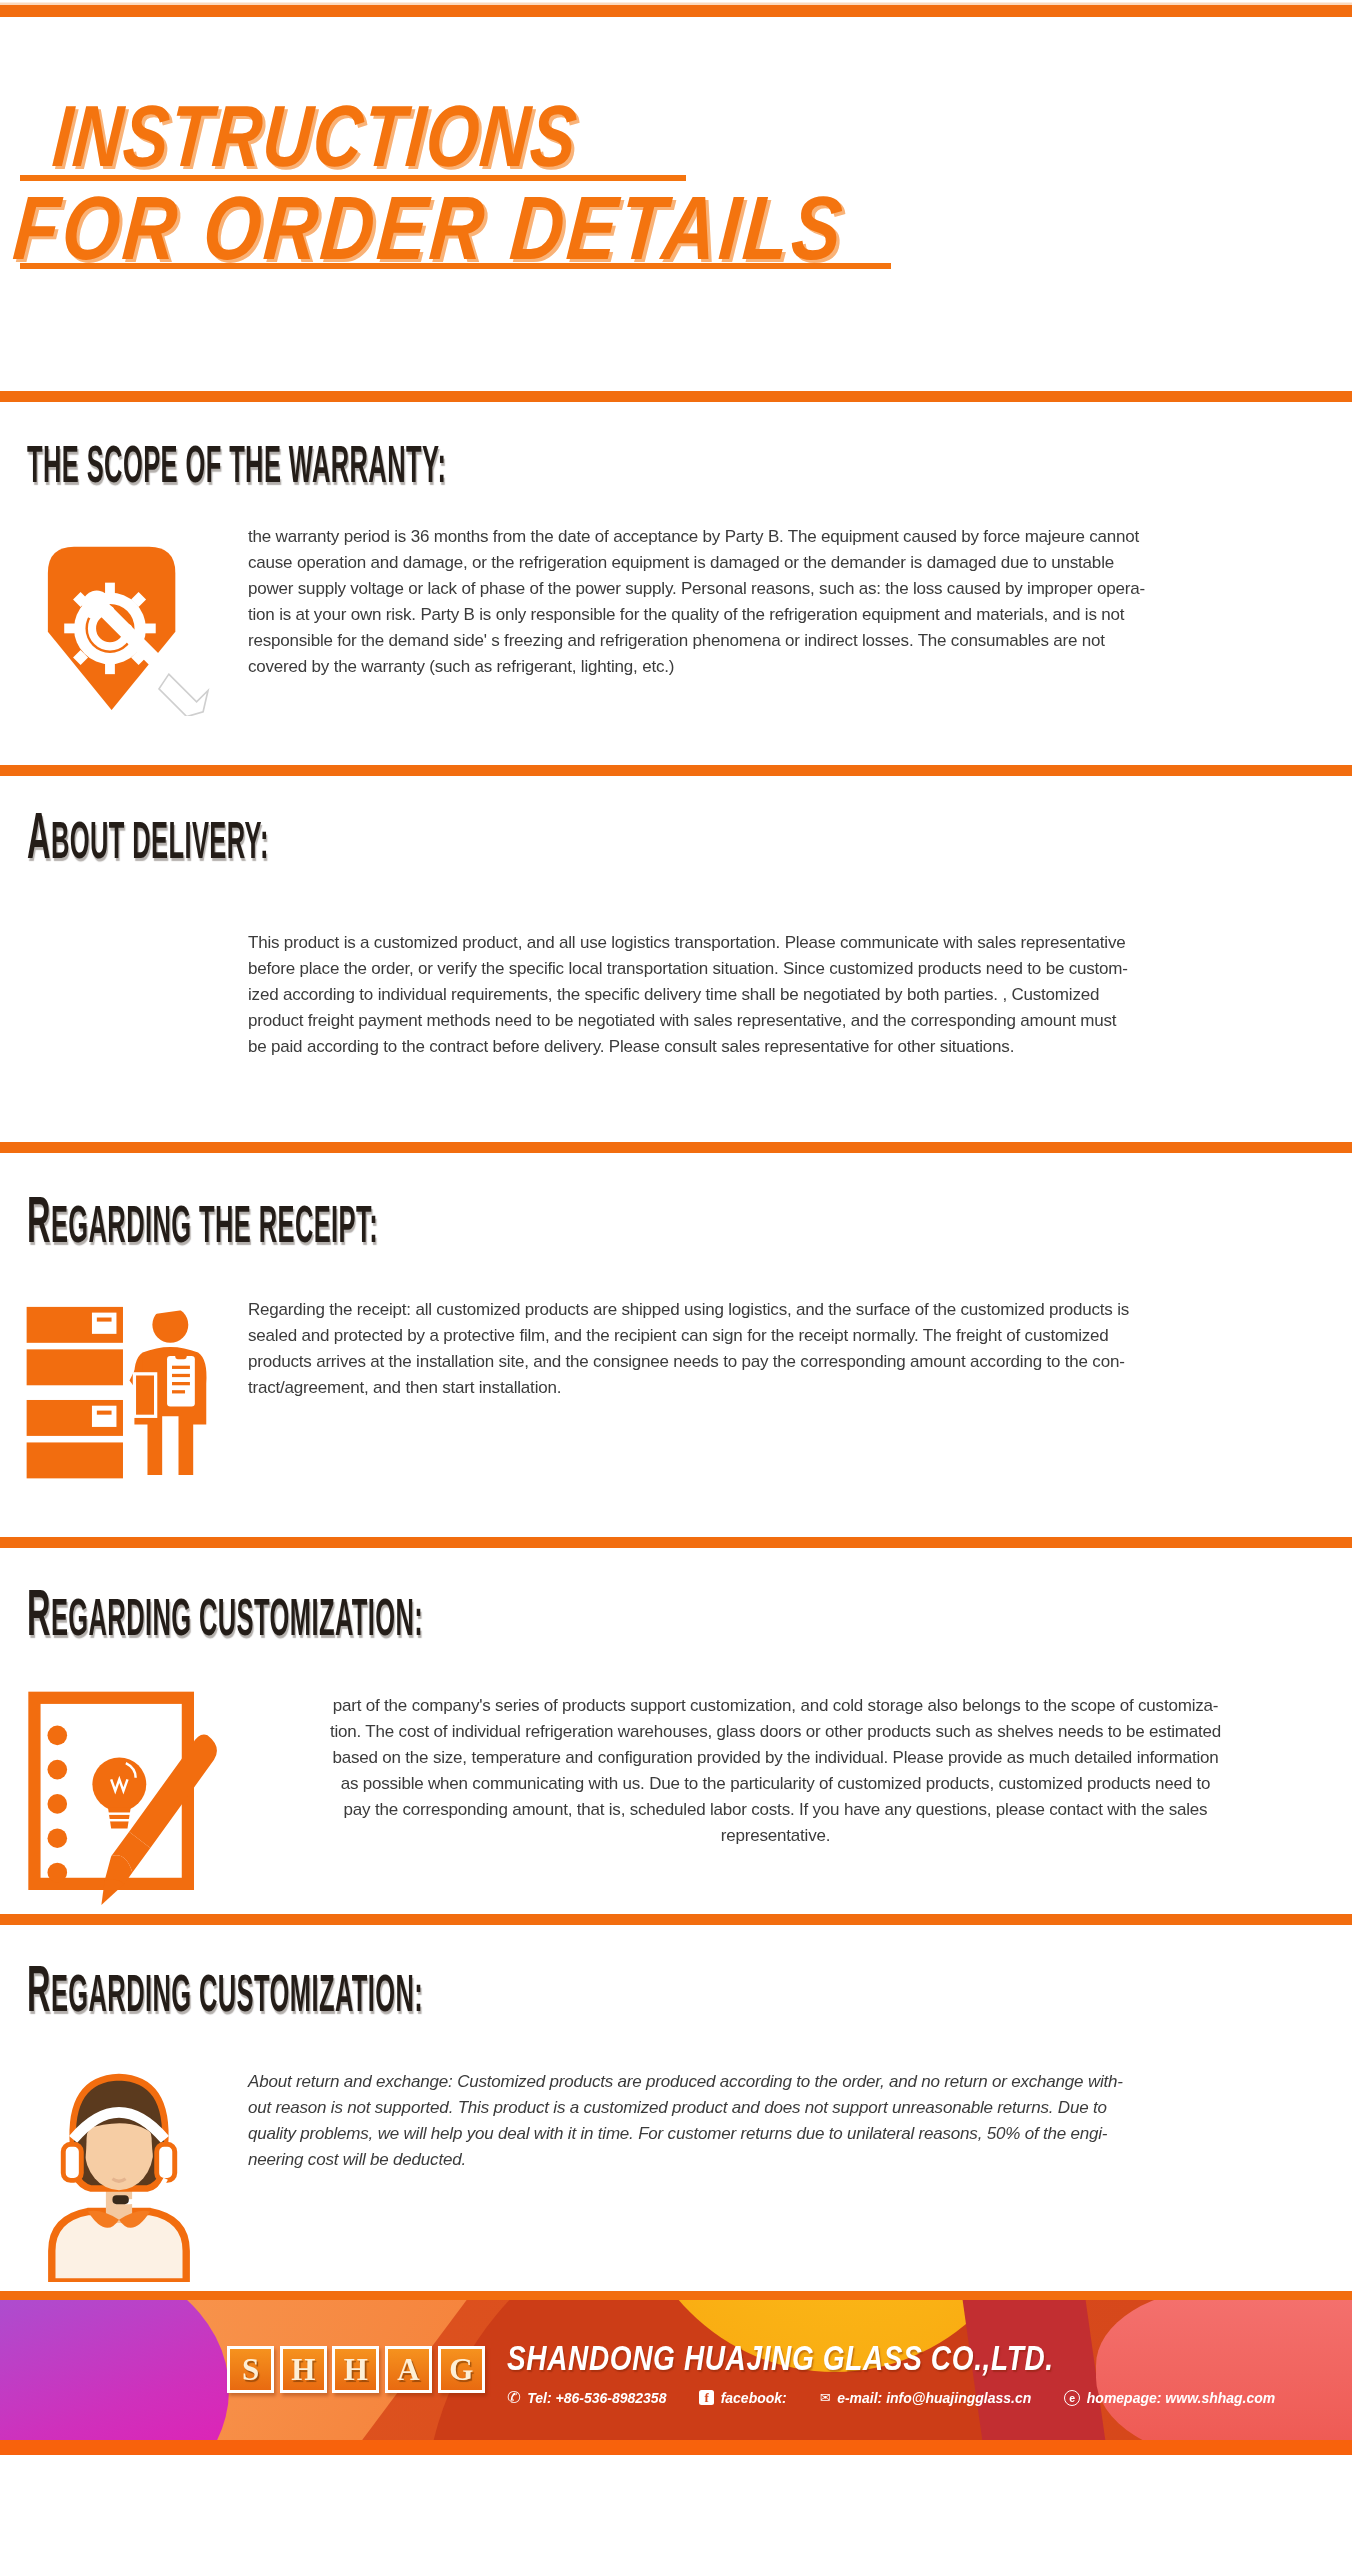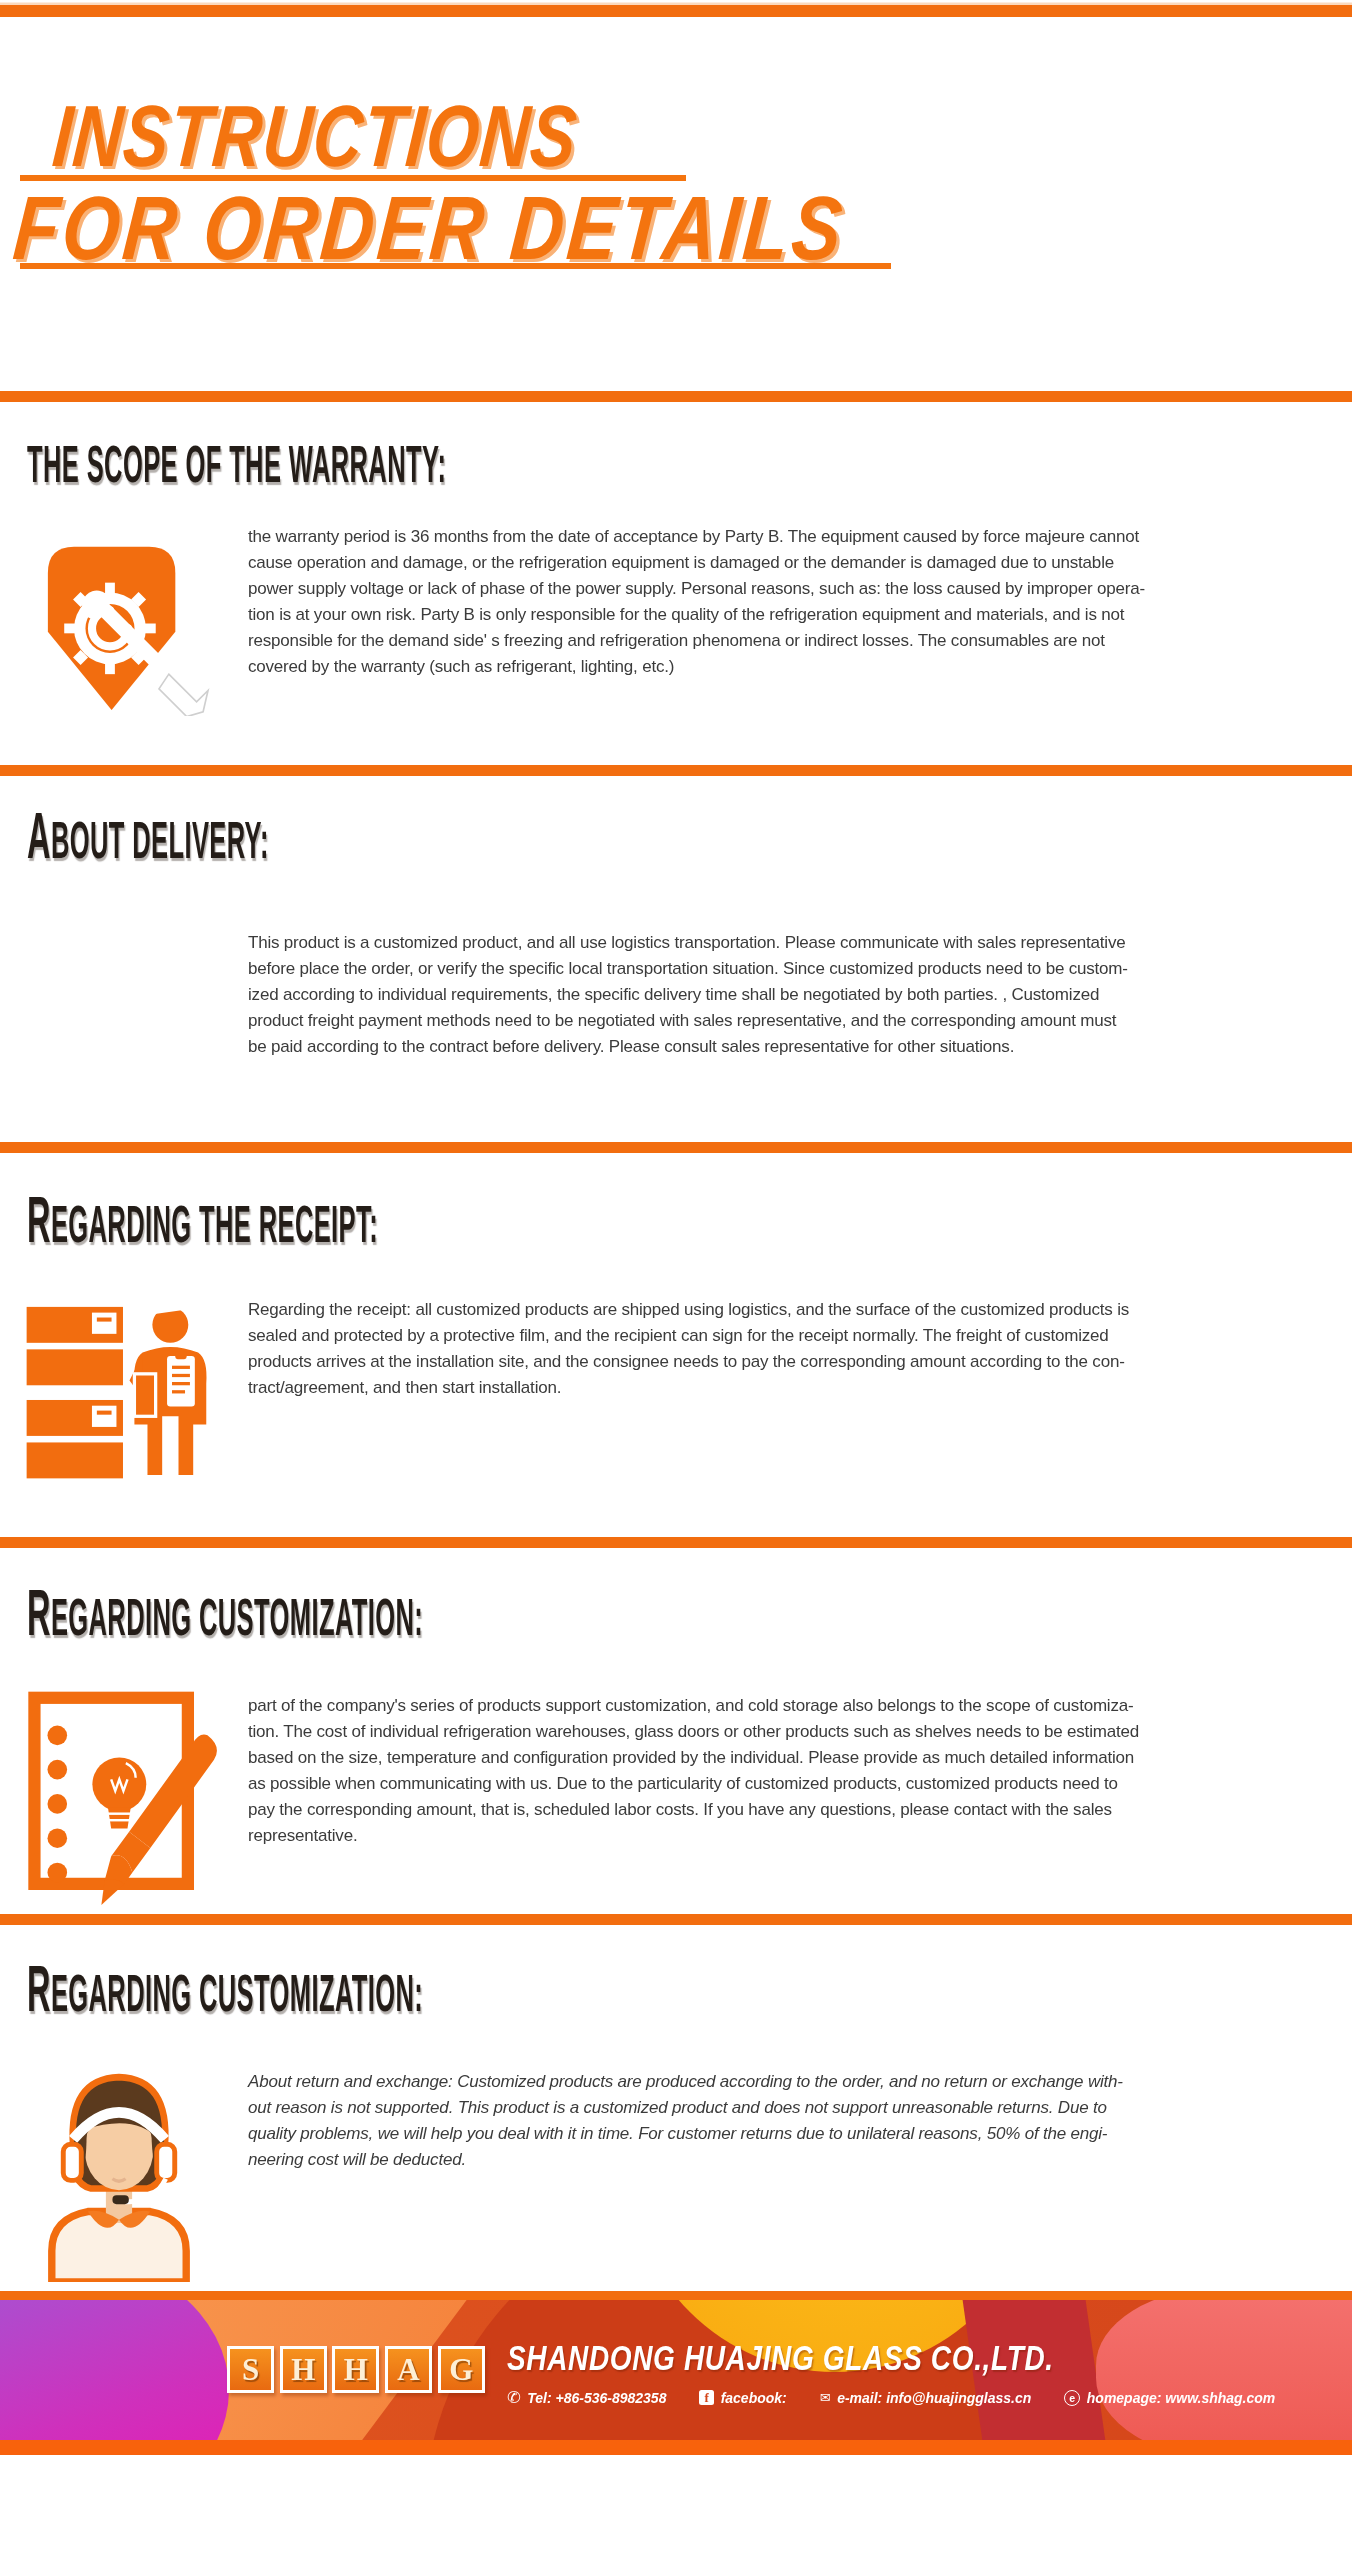--- a/index.html
+++ b/index.html
@@ -171,21 +171,21 @@
       <path d="M126 92 q12 6 12 18" stroke="#fff" stroke-width="3" fill="none"></path>
       <path d="M108 112 l5 14 5-14 5 14 5-14" stroke="#fff" stroke-width="3" fill="none"></path>
       <g fill="#f26d0f">
         <path d="M226 58 q18 14 8 30 L156 196 l-26-20 78-108 q8-14 18-10 Z"></path>
         <path d="M130 176 l26 20 -22 30 q-8-26-26-20 Z"></path>
         <path d="M108 206 q18-6 26 20 l-10 14 q-10-8-24-4 Z"></path>
         <path d="M100 236 q14-4 24 4 l-28 26 Z"></path>
       </g>
     </svg>
   </div>
-  <p class="para" style="top:1693px;">part of the company's series of products support customization, and cold storage also belongs to the scope of customiza-
+  <p class="para" style="top:1693px;text-align:center;">part of the company's series of products support customization, and cold storage also belongs to the scope of customiza-
 tion. The cost of individual refrigeration warehouses, glass doors or other products such as shelves needs to be estimated
 based on the size, temperature and configuration provided by the individual. Please provide as much detailed information
 as possible when communicating with us. Due to the particularity of customized products, customized products need to
 pay the corresponding amount, that is, scheduled labor costs. If you have any questions, please contact with the sales
 representative.</p>
 
   <h2 class="h-sec cap" style="top:1956px;">REGARDING CUSTOMIZATION:</h2>
   <div class="icon-box" style="left:37px;top:2064px;width:164px;height:218px;">
     <svg width="164" height="218" viewBox="0 0 200 266">
       <path d="M18 266 V228 Q18 188 62 180 H138 Q182 188 182 228 V266 Z" fill="#fcf1e4" stroke="#f26d0f" stroke-width="9"></path>

